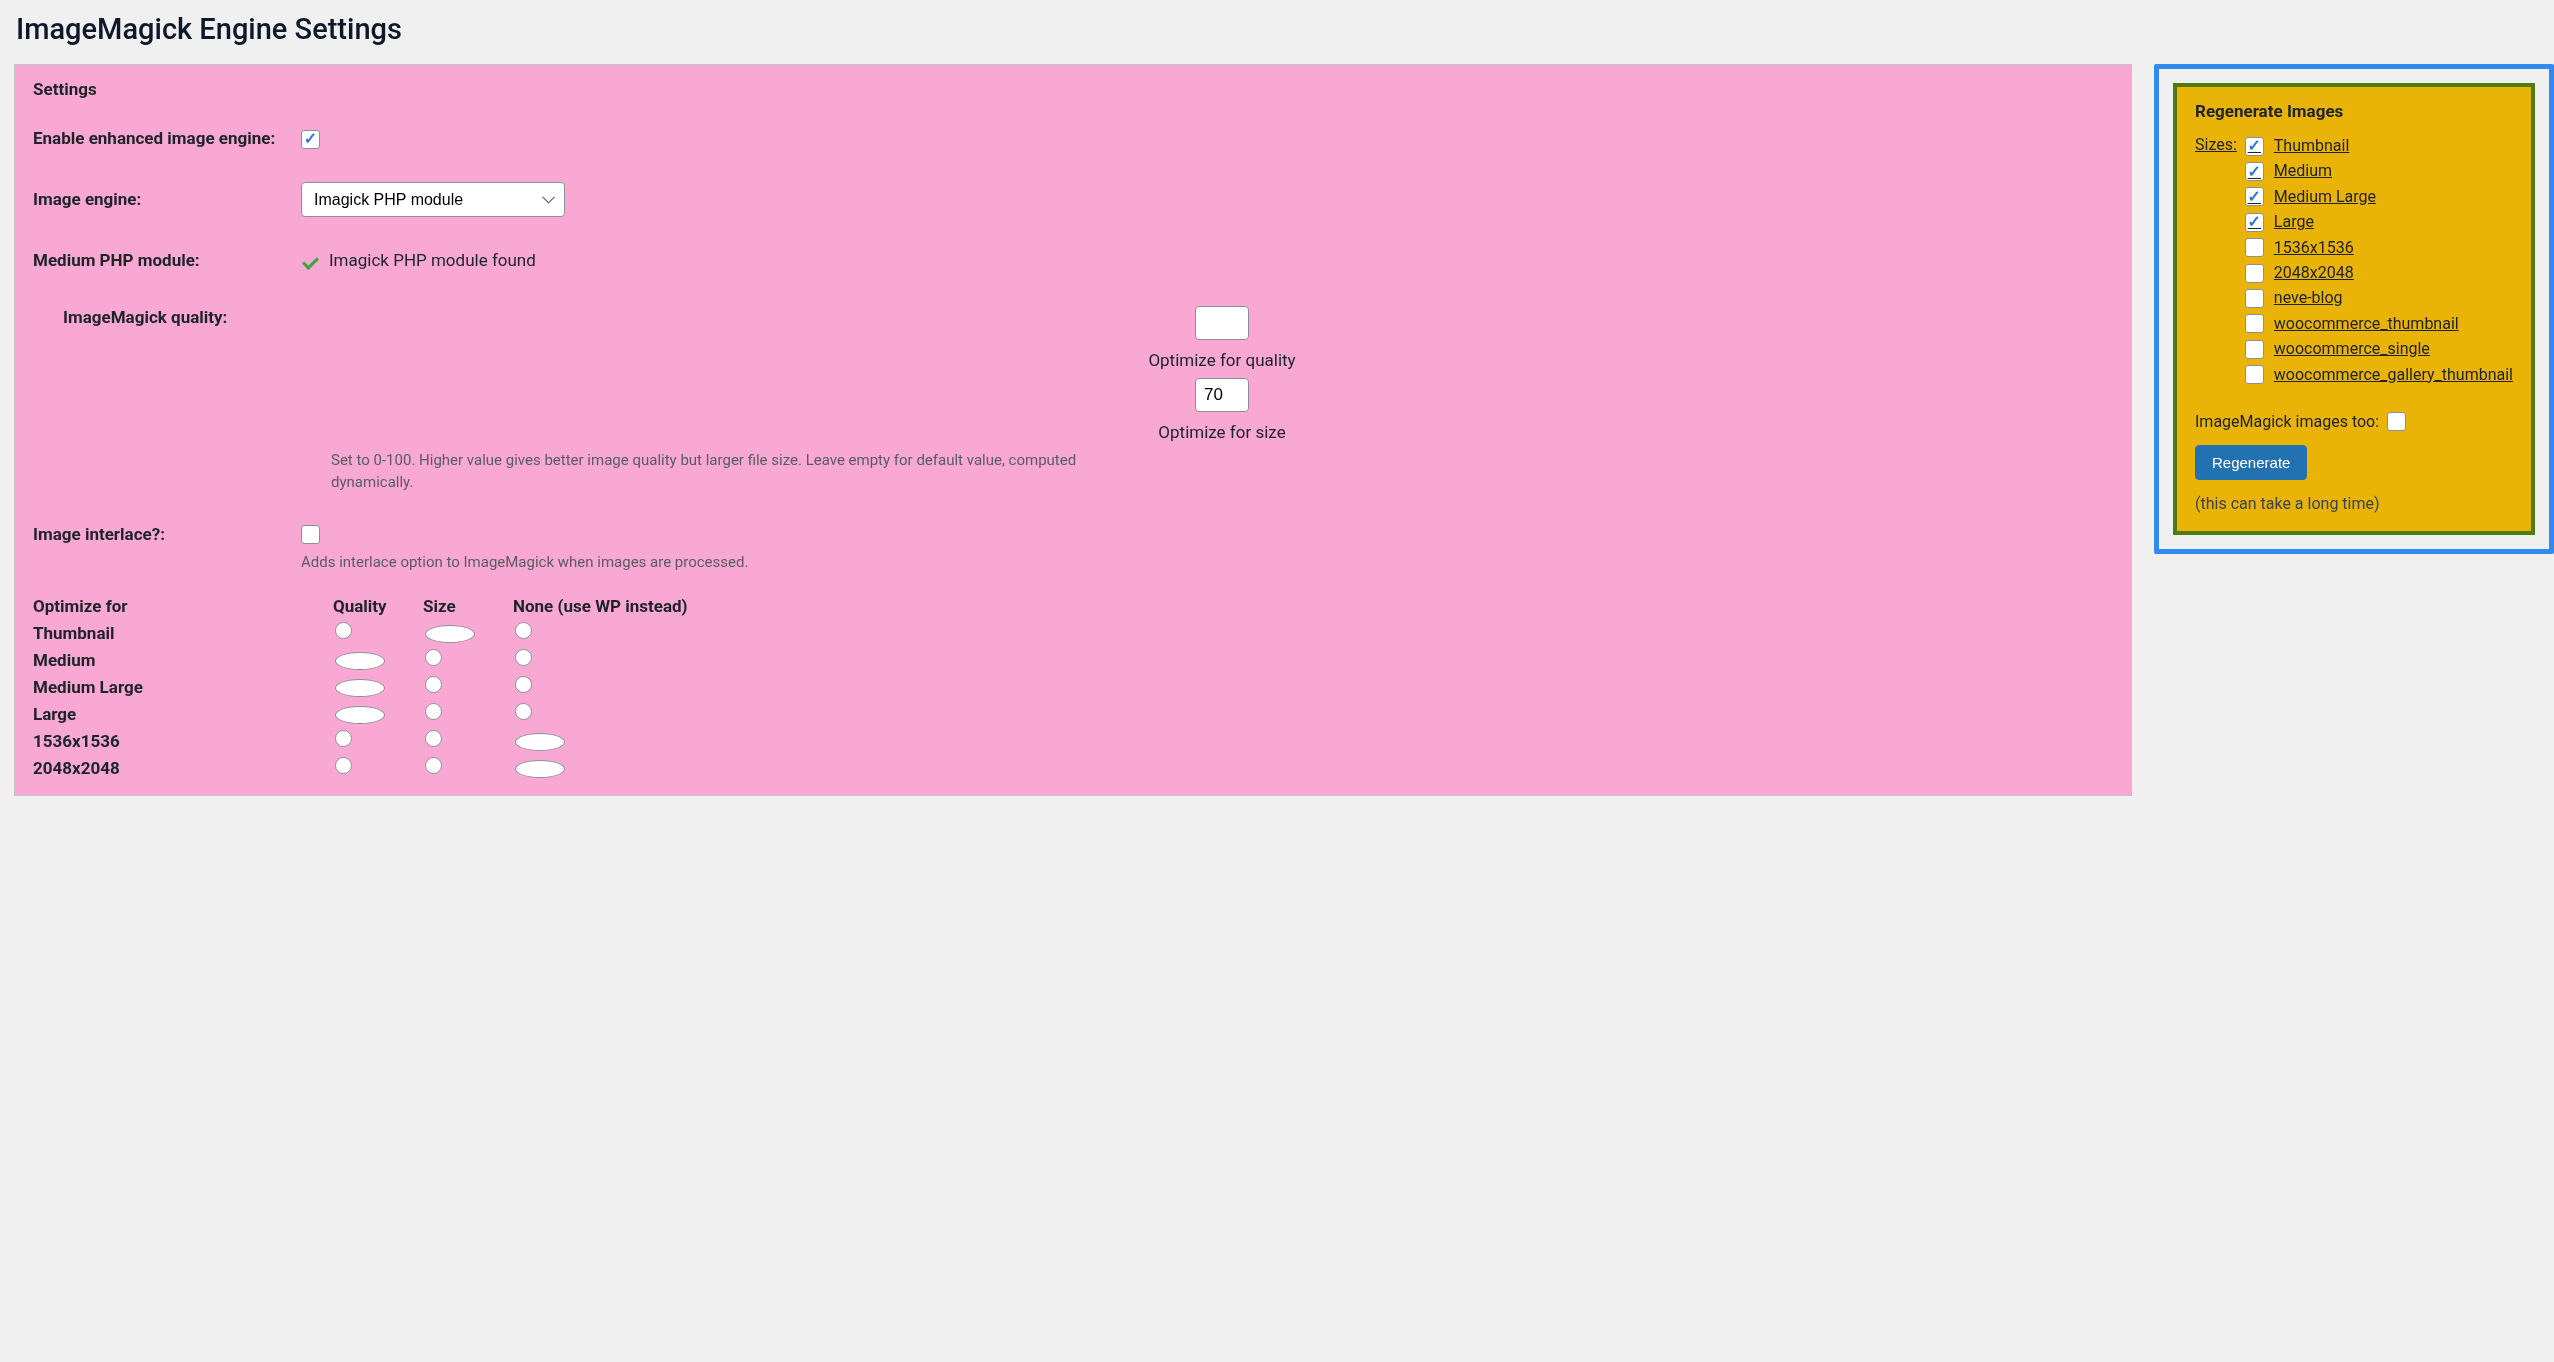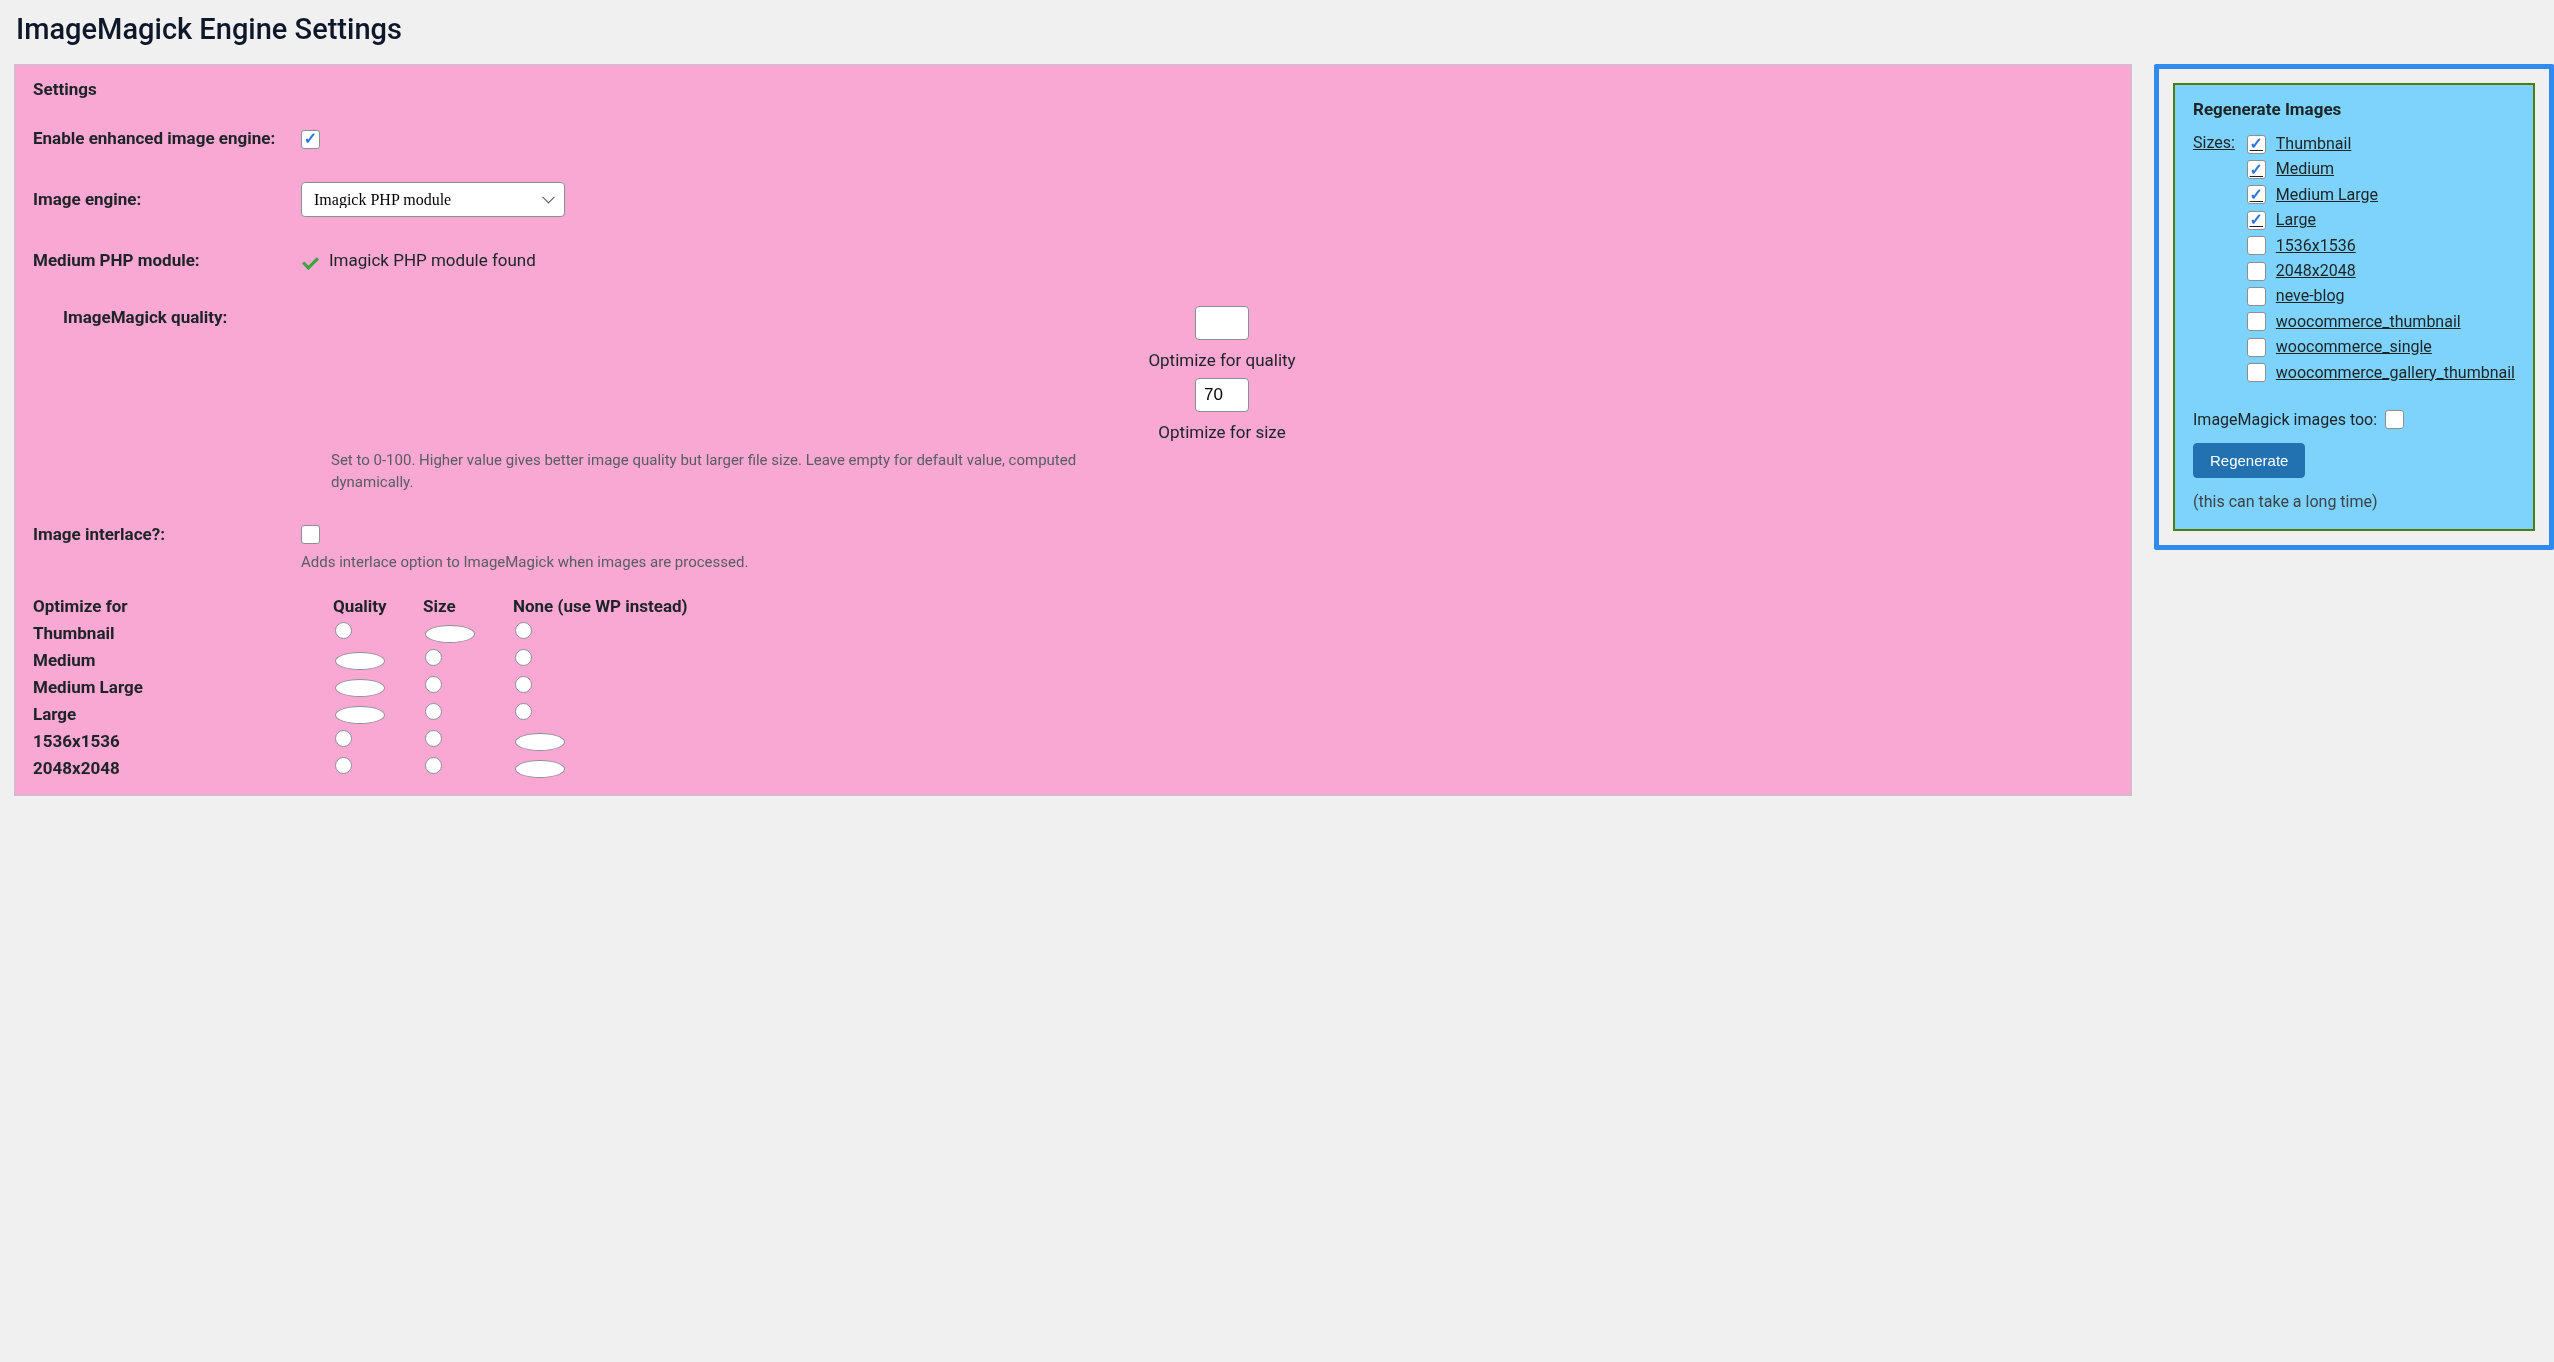--- a/index.html
+++ b/index.html
@@ -64,21 +64,20 @@
 
   .sel {
     width: 264px;
     font-size: 16px;
     padding: 8px 36px 8px 12px;
     border: 1px solid #8c8f94;
     border-radius: 4px;
     background: #fff;
     appearance: none;
     position: relative;
-    font-family: Liberation Serif, serif;
   }
   .sel-wrap { position: relative; display: inline-block; }
   .sel-wrap::after {
     content: "";
     position: absolute; right: 12px; top: 50%;
     width: 8px; height: 8px;
     border-right: 1.5px solid #555; border-bottom: 1.5px solid #555;
     transform: translateY(-70%) rotate(45deg);
     pointer-events: none;
   }
@@ -138,22 +137,22 @@
   .otable .row > div:not(.name){ padding-left: 2px; }
 
   
   .side-wrap {
     border: 5px solid #2f8bef;
     border-radius: 2px;
     padding: 14px;
     background: #f0f0f1;
   }
   .side-box {
-    background: #7dd3fc;
-    border: 2px solid #4d7c0f;
+    background: #eab308;
+    border: 4px solid #4d7c0f;
     padding: 14px 18px 18px 18px;
   }
   .side-title {
     font-size: 17px; font-weight: 700;
     margin-bottom: 14px;
   }
   .side-row { display: flex; align-items: flex-start; margin-bottom: 23px; text-decoration: underline; }
   .side-row .slbl { width: 72px; font-size: 16px; }
   .side-row .sfld { flex: 1; }
   .size-item {

